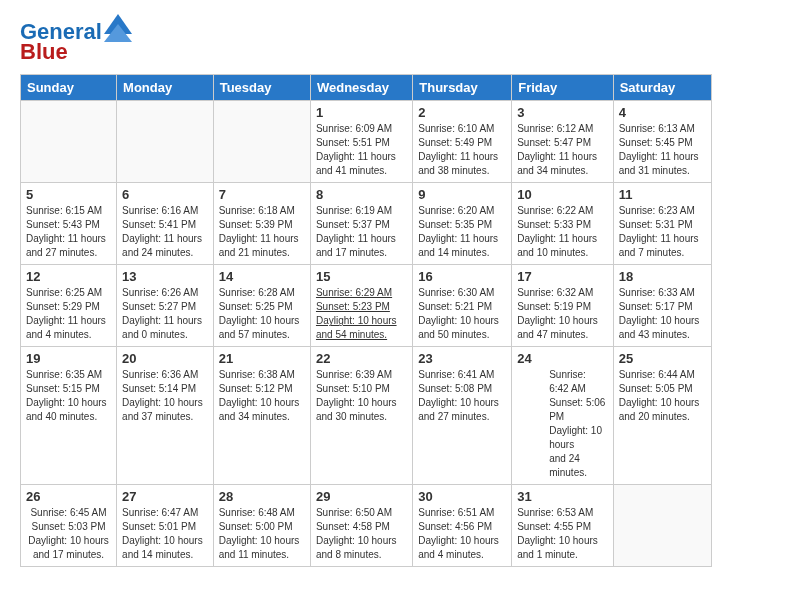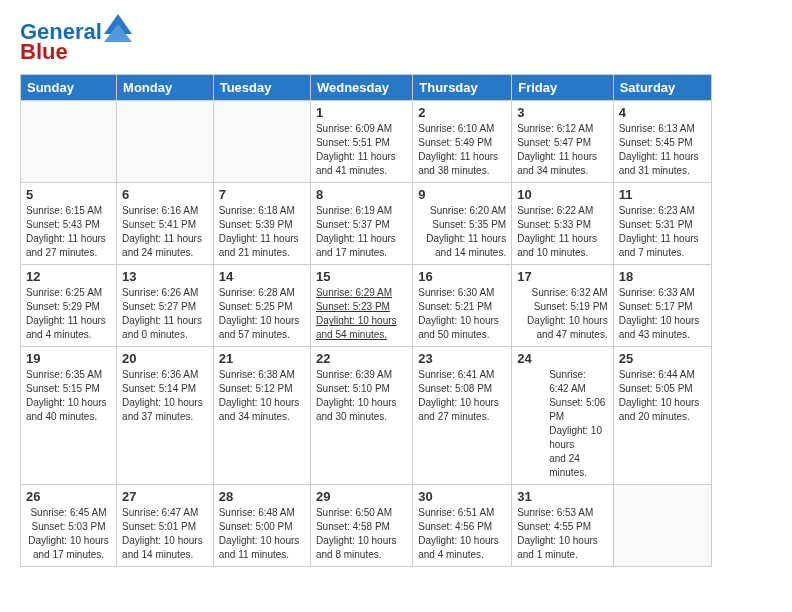--- a/index.html
+++ b/index.html
@@ -178,21 +178,21 @@
           </td>
           <td>
             <div class="day-number">8</div>
             <div class="day-info" style="white-space: pre-line;">Sunrise: 6:19 AM
 Sunset: 5:37 PM
 Daylight: 11 hours
 and 17 minutes.</div>
           </td>
           <td>
             <div class="day-number">9</div>
-            <div class="day-info" style="white-space: pre-line; text-align: right;">Sunrise: 6:20 AM
+            <div class="day-info" style="white-space: pre-line;">Sunrise: 6:20 AM
 Sunset: 5:35 PM
 Daylight: 11 hours
 and 14 minutes.</div>
           </td>
           <td>
             <div class="day-number">10</div>
             <div class="day-info" style="white-space: pre-line;">Sunrise: 6:22 AM
 Sunset: 5:33 PM
 Daylight: 11 hours
 and 10 minutes.</div>
@@ -236,21 +236,21 @@
           </td>
           <td>
             <div class="day-number">16</div>
             <div class="day-info" style="white-space: pre-line;">Sunrise: 6:30 AM
 Sunset: 5:21 PM
 Daylight: 10 hours
 and 50 minutes.</div>
           </td>
           <td>
             <div class="day-number">17</div>
-            <div class="day-info" style="white-space: pre-line; text-align: right;">Sunrise: 6:32 AM
+            <div class="day-info" style="white-space: pre-line;">Sunrise: 6:32 AM
 Sunset: 5:19 PM
 Daylight: 10 hours
 and 47 minutes.</div>
           </td>
           <td>
             <div class="day-number">18</div>
             <div class="day-info" style="white-space: pre-line;">Sunrise: 6:33 AM
 Sunset: 5:17 PM
 Daylight: 10 hours
 and 43 minutes.</div>

